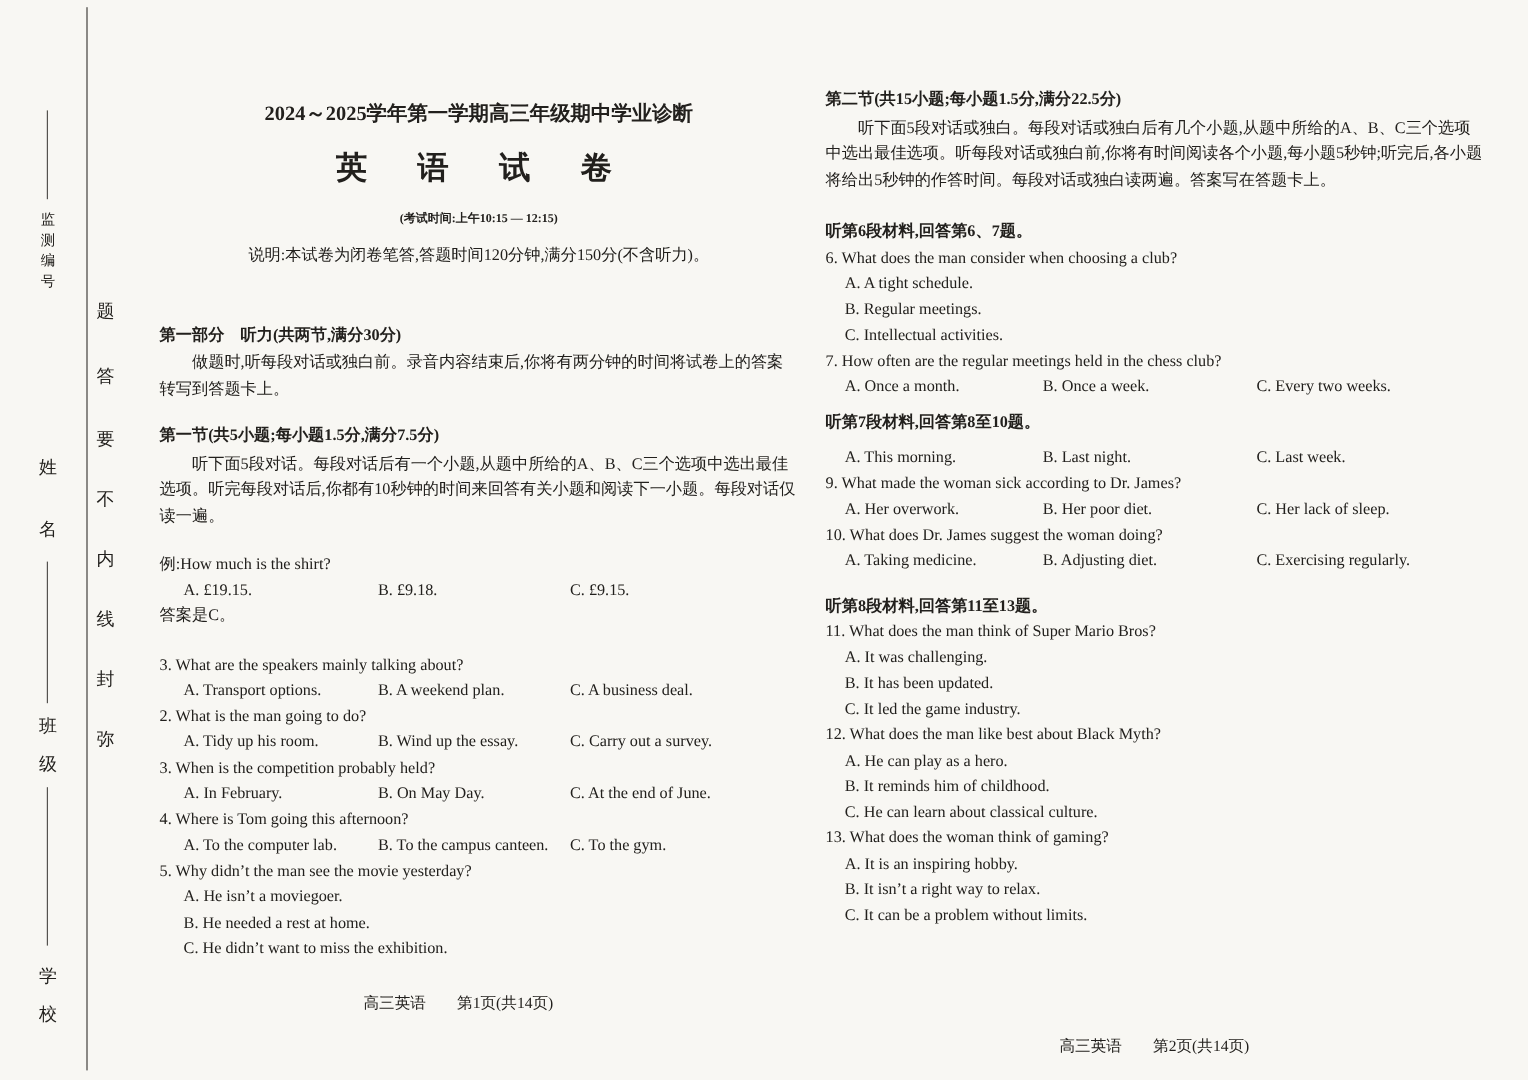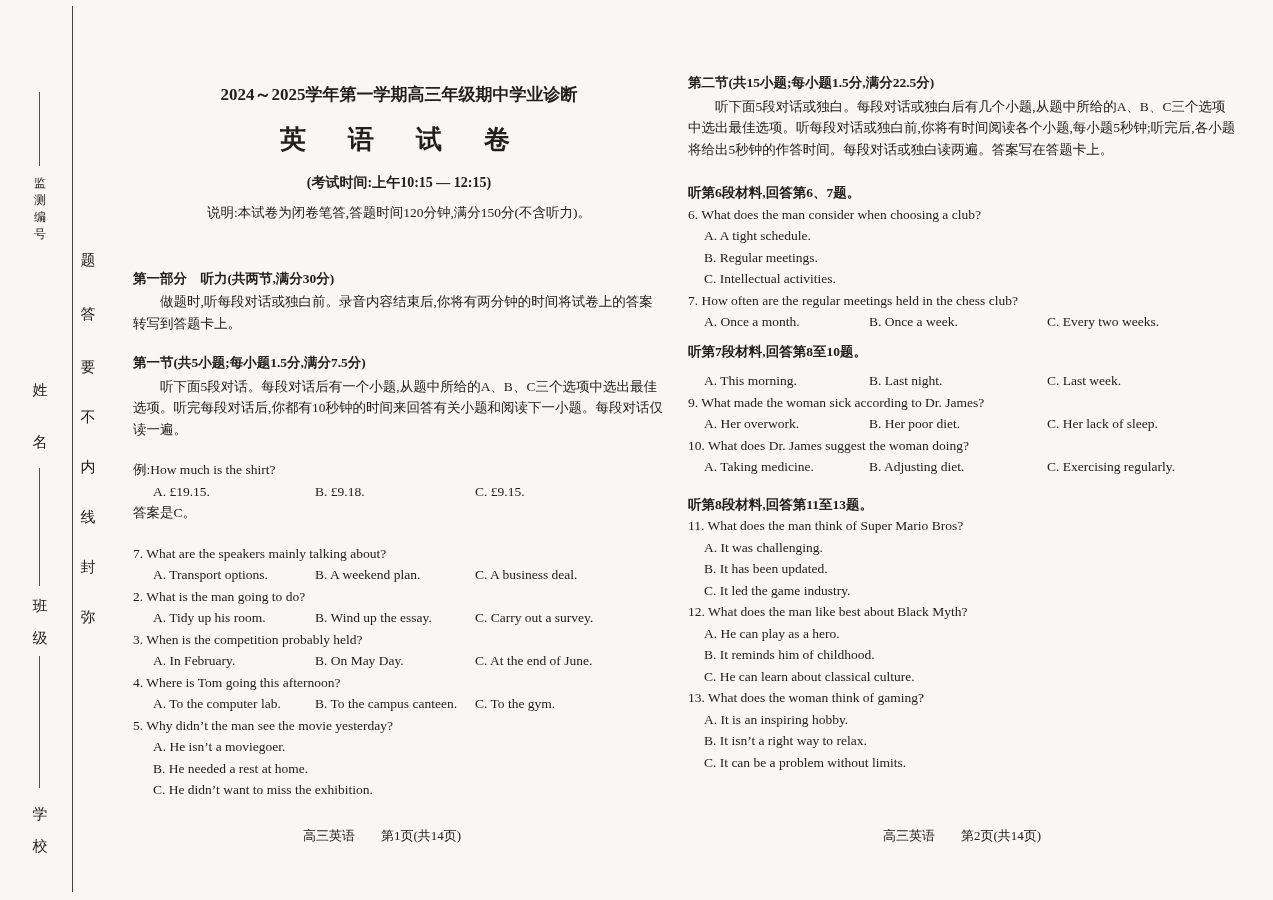--- a/index.html
+++ b/index.html
@@ -22,21 +22,21 @@
   .labelcol { left:31px; }
   .sealcol  { left:79px; }
   .fill-line { position:absolute; left:39px; width:1px; background:#55534f; }
   
   .page { position:absolute; font-size:13.5px; line-height:21.5px; }
   .p1 { left:133px; top:84px;  width:532px; }
   .p2 { left:688px; top:72px;  width:548px; }
   .center { text-align:center; }
   .h-title   { font-size:17px; font-weight:bold; margin:0 0 17px 0; }
   .main-title{ font-size:26px; font-weight:bold; letter-spacing:8px; line-height:34px; margin:0 0 15px 0; }
-  .exam-time { font-size:14px; font-weight:bold; margin:0 0 9px 0; }
+  .exam-time { font-size:10px; font-weight:bold; margin:0 0 9px 0; }
   .note      { margin:0; }
   .part-heading { font-weight:bold; margin-top:44px; }
   .sec-heading  { font-weight:bold; margin-top:18px; }
   .p2 .sec-heading { margin-top:0; }
   .para { text-indent:2em; margin:2px 0 0 0; }
   .example   { margin-top:19px; }
   .questions { margin-top:19px; }
   .material  { font-weight:bold; }
   .mt-lg { margin-top:22px; }
   .mt-md { margin-top:16px; }
@@ -45,21 +45,21 @@
   .opt-row .a { width:162px; }
   .opt-row .b { width:160px; }
   .opt-row .c { flex:1; }
   .p2 .opt-row { padding-left:16px; }
   .p2 .opt-row .a { width:165px; }
   .p2 .opt-row .b { width:178px; }
   .opt-stack { padding-left:20px; }
   .p2 .opt-stack { padding-left:16px; }
   .footer { position:absolute; top:827px; font-size:13px; text-align:center; }
   .f1 { left:116px; width:532px; }
-  .f2 { left:688px; width:548px; }
+  .f2 { left:688px; width:548px;margin-top:36px; }
 </style>
 </head>
 <body>
 
 <div class="sheet">
 
   <div>
     <div class="seal-rule"></div>
 
     <span class="mchar sm labelcol" style="top:176px">监</span>
@@ -106,21 +106,21 @@
       <div class="opt-row">
         <span class="a">A. £19.15.</span>
         <span class="b">B. £9.18.</span>
         <span class="c">C. £9.15.</span>
       </div>
       <div>答案是C。</div>
     </div>
 
     <div class="questions">
       <div>
-        <div>7. What are the speakers mainly talking about?</div>
+        <div>3. What are the speakers mainly talking about?</div>
         <div class="opt-row">
           <span class="a">A. Transport options.</span>
           <span class="b">B. A weekend plan.</span>
           <span class="c">C. A business deal.</span>
         </div>
       </div>
       <div>
         <div>2. What is the man going to do?</div>
         <div class="opt-row">
           <span class="a">A. Tidy up his room.</span>

